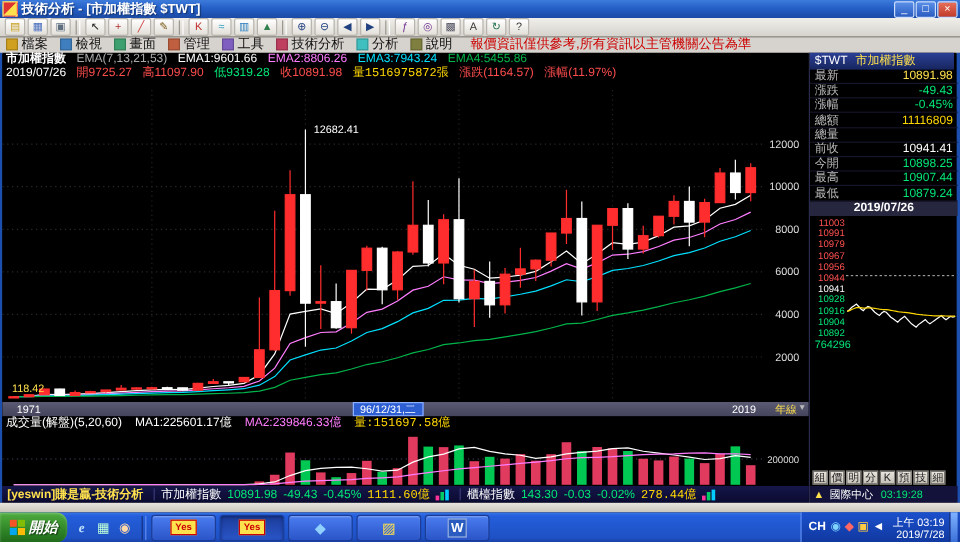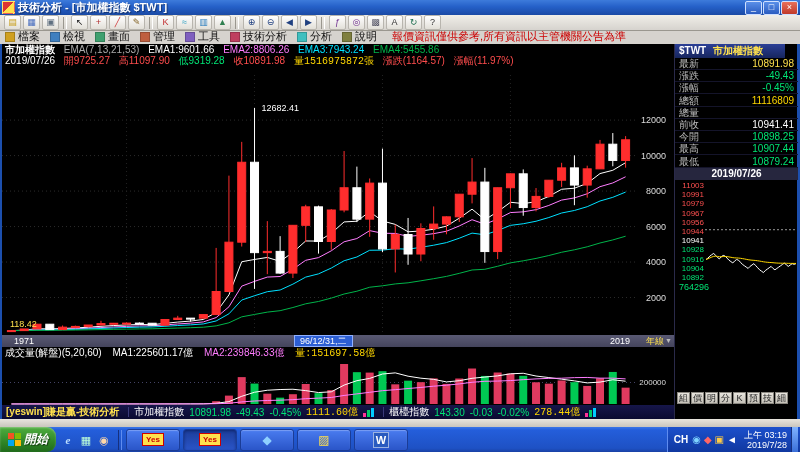--- a/index.html
+++ b/index.html
@@ -34,21 +34,21 @@
   .c-dim{color:#aaa;}
   .c-ema1{color:#ffffff;} .c-ema2{color:#ff7dff;} .c-ema3{color:#00e0ff;} .c-ema4{color:#00b44a;}
   .c-red{color:#ff4d4d;} .c-grn{color:#00e676;} .c-yel{color:#ffd700;font-family:Liberation Mono, monospace;} .c-wht{color:#fff;}
   .row-ind span{margin-right:6px;}
   #xaxis{position:absolute;left:0;top:291px;width:672px;height:12px;background:linear-gradient(180deg,#5a5a74,#44445c);color:#fff;font-size:9px;line-height:12px;}
   #cursorbox{position:absolute;left:292px;top:0;padding:0 5px;background:#2d5fd3;border:1px solid #8fb0ff;height:10px;line-height:10px;color:#fff;}
   #volheader{position:absolute;left:0;top:303px;width:672px;height:11px;font-size:10px;line-height:11px;white-space:nowrap;padding-left:3px;background:#000;}
   #volheader span{margin-right:8px;}
   
   #right-panel{left:674px;top:44px;width:123px;height:375px;background:#000;border-left:1px solid #2a2a4a;box-sizing:border-box;}
-  #qp-header{position:absolute;left:0;top:0;width:110px;height:14px;background:linear-gradient(180deg,#2b3f96,#17265e);font-size:10px;line-height:14px;font-weight:bold;padding-left:4px;box-sizing:border-box;white-space:nowrap;}
+  #qp-header{position:absolute;left:0;top:0;width:120px;height:14px;background:linear-gradient(180deg,#2b3f96,#17265e);font-size:10px;line-height:14px;font-weight:normal;padding-left:4px;box-sizing:border-box;white-space:nowrap;}
   #qp-header .sym{color:#fff;margin-right:4px;} #qp-header .nm{color:#ffe14d;}
   #qp-rows{position:absolute;left:0;top:14px;width:123px;height:126px;}
   .qrow{position:absolute;left:0;width:123px;height:12px;font-size:10px;line-height:12px;border-bottom:1px solid #14142a;box-sizing:border-box;}
   .qlabel{position:absolute;left:4px;color:#bbb;}
   .qval{position:absolute;right:4px;}
   #qp-date{position:absolute;left:0;top:124px;width:123px;height:12px;background:#26263e;color:#fff;font-size:10px;line-height:12px;text-align:center;font-weight:bold;}
   #mini{position:absolute;left:0;top:136px;width:123px;height:102px;}
   .ladder-row{position:absolute;left:0;width:29px;height:9px;font-size:8px;line-height:9px;text-align:right;}
   #mini svg{position:absolute;left:30px;top:0;}
   #voltotal{position:absolute;left:4px;top:238px;color:#00e676;font-size:9px;}
@@ -442,20 +442,25 @@
     <div id="qp-tabs">
         <span class="qtab">組</span>
         <span class="qtab">價</span>
         <span class="qtab">明</span>
         <span class="qtab">分</span>
         <span class="qtab">K</span>
         <span class="qtab">預</span>
         <span class="qtab">技</span>
         <span class="qtab">細</span>
       </div>
+    <div id="ticker">
+      <span class="tri">▲</span>
+      <span class="txt">國際中心</span>
+      <span class="tm">03:19:28</span>
+    </div>
   </div>
 
   <div id="status-bar" class="abs">
     <span class="brand">[yeswin]賺是贏-技術分析</span>
     <span class="seg-sep"></span>
     <span class="c-wht">市加權指數</span>
     <span class="c-grn">10891.98</span>
     <span class="c-grn">-49.43</span>
     <span class="c-grn">-0.45%</span>
     <span class="c-yel">1111.60億</span>

